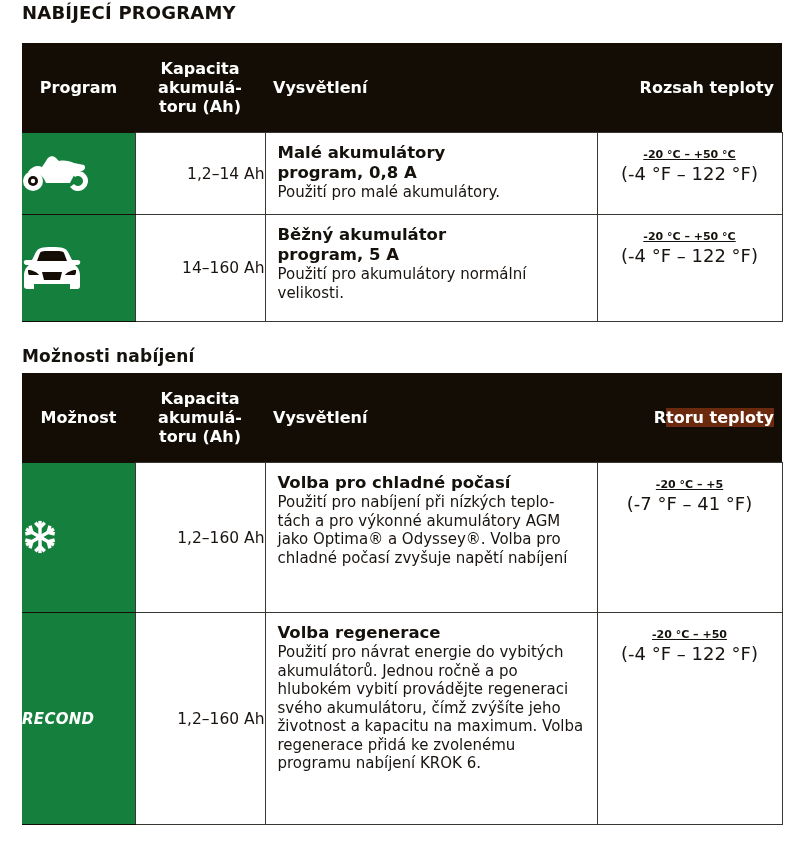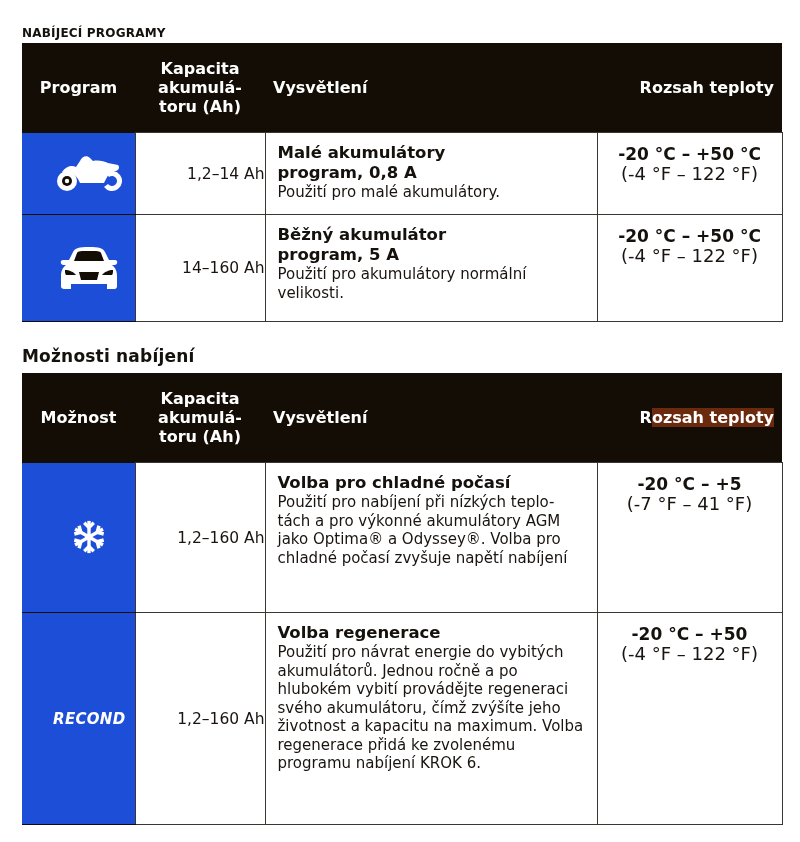--- a/index.html
+++ b/index.html
@@ -15,21 +15,21 @@
     font-family: "DejaVu Sans", sans-serif;
     color: #1a1410;
   }
   .section-title {
     position: absolute;
     left: 22px;
     font-weight: bold;
     color: #15110c;
     letter-spacing: 0.2px;
   }
-  #title1 { top: 26px; font-size: 12px; }
+  #title1 { top: 2px; font-size: 18px; }
   #title2 { top: 346px; font-size: 17px; }
 
   table.spec {
     position: absolute;
     left: 22px;
     width: 760px;
     border-collapse: collapse;
     table-layout: fixed;
   }
   #table1 { top: 43px; }
@@ -59,26 +59,24 @@
 
   .hl { background: #6b2a0e; }
 
   table.spec td {
     border: 1.5px solid #3a3631;
     background: #ffffff;
     font-size: 15.5px;
     padding: 0;
   }
   table.spec td.icon-cell {
-    background: #1d4ed8;
+    background: #15803d;
     border: none;
     border-bottom: 1.5px solid #130d05;
-    text-align: center;
     vertical-align: middle;
-    padding-left: 22px;
   }
   td.cap {
     text-align: right;
     vertical-align: middle;
     color: #1a1410;
     font-size: 16px;
   }
   td.expl {
     vertical-align: top;
     padding: 10px 12px 8px 12px !important;
@@ -95,23 +93,24 @@
     line-height: 18.5px;
     color: #1a1410;
   }
   td.temp {
     vertical-align: top;
     text-align: center;
     padding-top: 12px !important;
   }
   td.temp .t-c {
     font-weight: bold;
-    font-size: 17px;
+    font-size: 11px;
     line-height: 19px;
     color: #15110c;
+    text-decoration: underline;
   }
   td.temp .t-f {
     font-size: 18px;
     line-height: 19px;
     color: #1a1410;
   }
   #table1 tbody tr.r1 { height: 82px; }
   #table1 tbody tr.r2 { height: 107px; }
   #table2 tbody tr.r1 { height: 150px; }
   #table2 tbody tr.r2 { height: 212px; }
@@ -214,21 +213,21 @@
     </colgroup>
   <thead>
     <tr>
       <th class="h-program">Možnost</th>
       <th class="h-capacity">
         <div>Kapacita</div>
         <div>akumulá-</div>
         <div>toru (Ah)</div>
       </th>
       <th class="h-expl">Vysvětlení</th>
-      <th class="h-temp"><span>R</span><span class="hl">ozsah teploty</span></th>
+      <th class="h-temp"><span>R</span><span class="hl">toru teploty</span></th>
     </tr>
   </thead>
   <tbody>
     <tr class="r1">
       <td class="icon-cell">
         <span>
           <svg width="36" height="38" viewBox="-19 -19 38 38">
             <g stroke="#fff" stroke-width="3.6" stroke-linecap="butt" fill="none">
               <g id="arm">
                 <line x1="0" y1="0" x2="0" y2="-17"></line>

